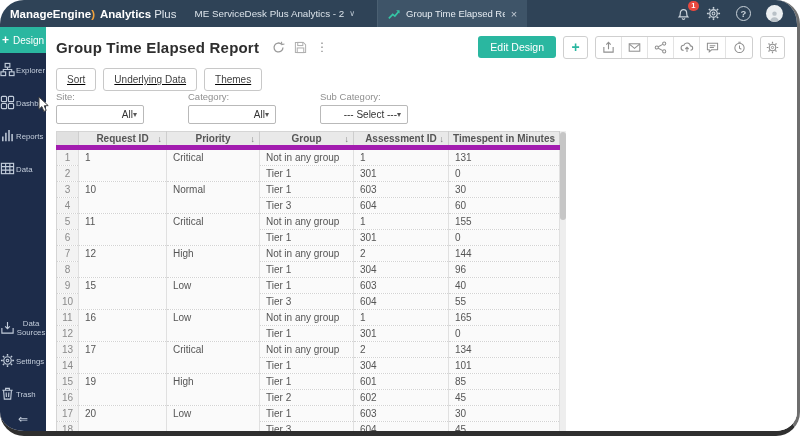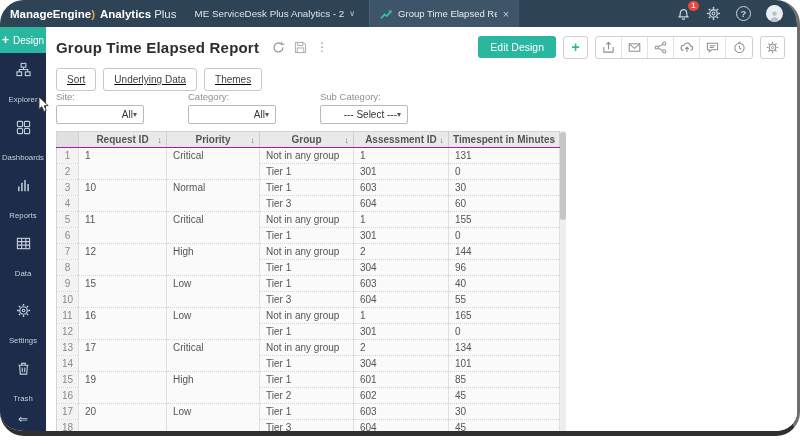--- a/index.html
+++ b/index.html
@@ -8,42 +8,42 @@
   .window { width:800px; height:436px; position:relative; overflow:hidden; background:#fff;
             border-right:3px solid #6e6e6e; border-bottom:5px solid #2f2f2f;
             display:flex; flex-direction:column;border-radius:24px; }
   
   .topbar { height:27px; background:#2f4357; display:flex; align-items:stretch; flex-shrink:0; color:#e9eef3; }
   .brand { display:flex; align-items:center; padding:0 8px 0 10px; font-size:11.5px; white-space:nowrap; }
   .brand .nm { font-weight:bold; color:#fff; }
   .brand .swoosh { color:#f0a23c; font-weight:bold; margin:0 3px 0 0; }
   .brand .pb { font-weight:bold; color:#fff; margin-left:2px; }
   .brand .pl { font-weight:normal; color:#dfe6ec; margin-left:3px; }
-  .workspace { display:flex; align-items:center; gap:5px; padding:0 14px 0 10px; font-size:9.8px; color:#dbe3ea; cursor:pointer; white-space:nowrap; }
+  .workspace { display:flex; align-items:center; gap:5px; padding:0 22px 0 10px; font-size:9.8px; color:#dbe3ea; cursor:pointer; white-space:nowrap; }
   .workspace .caret { font-size:8px; color:#b9c4cf; }
   .tab { background:#3e5468; border-left:1px solid rgba(255,255,255,.07); display:flex; align-items:center; gap:6px;
          padding:0 10px; font-size:9.5px; color:#e6ecf2; min-width:148px; max-width:150px; cursor:pointer; }
   .tab .tab-label { overflow:hidden; white-space:nowrap; }
   .tab .close { color:#c3ccd5; font-size:11px; margin-left:auto; }
   .topbar-right { margin-left:auto; display:flex; align-items:center; gap:15px; padding-right:14px; color:#c9d2da; }
   .tb-icon { position:relative; display:flex; align-items:center; }
   .tb-icon svg { display:block; }
   .badge { position:absolute; top:-5px; right:-8px; background:#e8483f; color:#fff; font-size:7.5px;
            font-weight:bold; border-radius:7px; padding:1px 3.5px; line-height:1.1; }
   .help { width:15px; height:15px; border:1.4px solid #c9d2da; border-radius:50%; display:flex;
           align-items:center; justify-content:center; font-size:9.5px; font-weight:bold; color:#c9d2da; }
   .avatar { width:17px; height:17px; border-radius:50%; background:#eceff1; display:flex; align-items:flex-end; justify-content:center; overflow:hidden; }
   
   .body-row { flex:1; display:flex; min-height:0; }
   
   .sidebar { width:46px; background:#1d2c4a; display:flex; flex-direction:column; flex-shrink:0; }
   .create-btn { height:26px; background:#2ab7a0; color:#fff; display:flex; align-items:center;
                 justify-content:center; gap:4px; font-size:10px; cursor:pointer; flex-shrink:0; }
   .create-btn .plus { font-size:12px; font-weight:bold; }
-  .nav-item { display:flex; flex-direction:column; align-items:center; gap:16px; padding:9px 0 7px;
+  .nav-item { display:flex; flex-direction:row; align-items:center; gap:1px; padding:9px 0 7px;
               color:#c3cddb; font-size:7.8px; cursor:pointer; text-align:center; }
   .nav-item svg { width:15px; height:15px; }
   .nav-spacer { flex:1; }
   .collapse { text-align:center; color:#c3cddb; font-size:12px; padding:2px 0 5px; cursor:pointer; }
   
   .content { flex:1; background:#fff; padding-left:10px; position:relative; overflow:hidden; }
   .title-row { display:flex; align-items:center; margin-top:8px; padding-right:12px; height:24px; }
   .report-title { font-size:15px; font-weight:bold; color:#2e2e2e; letter-spacing:.2px; white-space:nowrap; }
   .title-icons { display:flex; align-items:center; gap:9px; margin-left:13px; color:#9a9a9a; }
   .kebab { font-size:12px; color:#8a8a8a; }
@@ -65,21 +65,21 @@
   
   .filters-row { display:flex; gap:44px; }
   .filter-label { font-size:9.5px; color:#8f8f8f; margin-bottom:3px; }
   .select { width:88px; height:19px; border:1px solid #b9b9b9; border-radius:2px; background:#fff;
             display:flex; align-items:center; justify-content:flex-end; padding:0 6px;
             font-size:10px; color:#333; cursor:pointer; }
   .select .sel-caret { color:#555; font-size:8px; }
   
   .table-wrap { margin-top:7px; display:flex; align-items:stretch; }
   table { border-collapse:collapse; table-layout:fixed; border:1px solid #d5d5d5; }
-  th { background:#e9e9e9; border-right:1px solid #cecece; border-bottom:1px solid #a21caf;
+  th { background:#e9e9e9; border-right:1px solid #cecece; border-bottom:5px solid #a21caf;
        font-size:10px; font-weight:bold; color:#555; height:16px; text-align:center; position:relative; }
   th.corner { background:#e0e0e0; }
   .sort-icon { position:absolute; right:4px; top:50%; transform:translateY(-50%); font-size:9px;
                font-weight:normal; color:#777; cursor:pointer; }
   td { border-right:1px solid #e0e0e0; border-bottom:1px dotted #d2d2d2; font-size:10px; color:#555;
        height:16px; line-height:15px; padding:0 0 0 6px; white-space:nowrap; overflow:hidden;
        background:#fafafa; }
   td.num { background:#f3f3f3; color:#8a8a8a; text-align:center; padding:0; }
   td.merged { vertical-align:top; }
   .vscroll { width:6px; background:#eeeeee; position:relative; }
@@ -204,20 +204,29 @@
               <line x1="10.5" y1="2.5" x2="10.5" y2="13.5"></line>
             </svg>
         </span>
         <span>Data</span>
       </div>
 
       <div class="nav-spacer"></div>
 
       <div class="nav-item">
         <span>
+          <svg viewBox="0 0 16 16" fill="none" stroke="#c3cddb" stroke-width="1.2">
+              <path d="M2 8.5 V14 H14 V8.5"></path>
+              <path d="M8 2 V9 M5.5 6.7 L8 9.2 L10.5 6.7"></path>
+            </svg>
+        </span>
+        <span>Data Sources</span>
+      </div>
+      <div class="nav-item">
+        <span>
           <svg viewBox="0 0 16 16" fill="none" stroke="#c3cddb">
               <circle cx="8" cy="8" r="4" stroke-width="1.3"></circle>
               <circle cx="8" cy="8" r="1.4" stroke-width="1.1"></circle>
               <g stroke-width="1.5">
                 <line x1="8" y1="1" x2="8" y2="3"></line>
                 <line x1="8" y1="13" x2="8" y2="15"></line>
                 <line x1="1" y1="8" x2="3" y2="8"></line>
                 <line x1="13" y1="8" x2="15" y2="8"></line>
                 <line x1="3.1" y1="3.1" x2="4.5" y2="4.5"></line>
                 <line x1="11.5" y1="11.5" x2="12.9" y2="12.9"></line>

